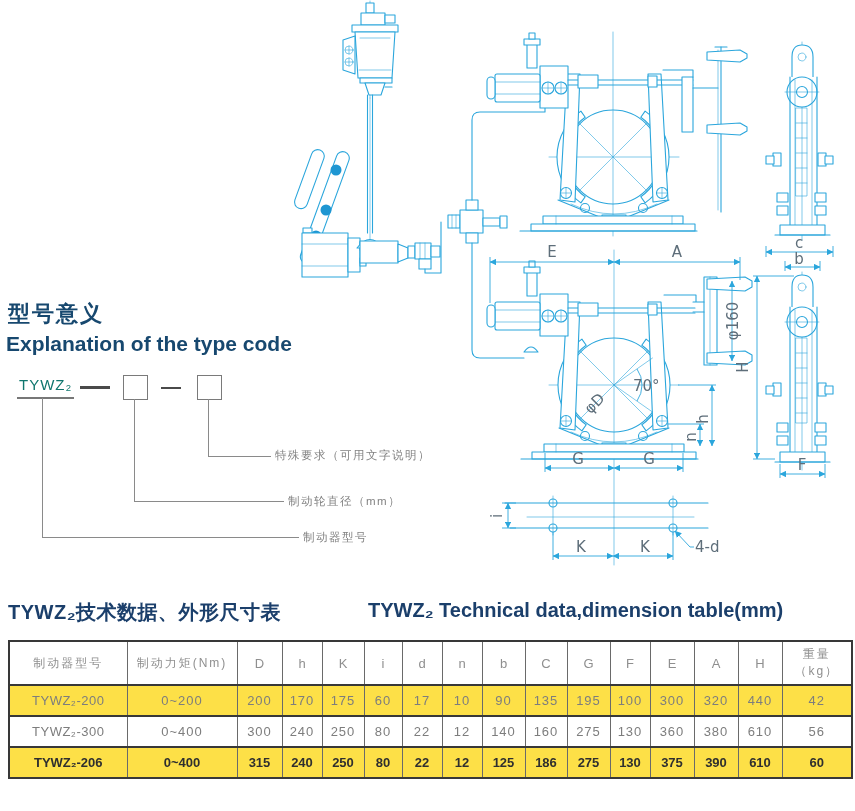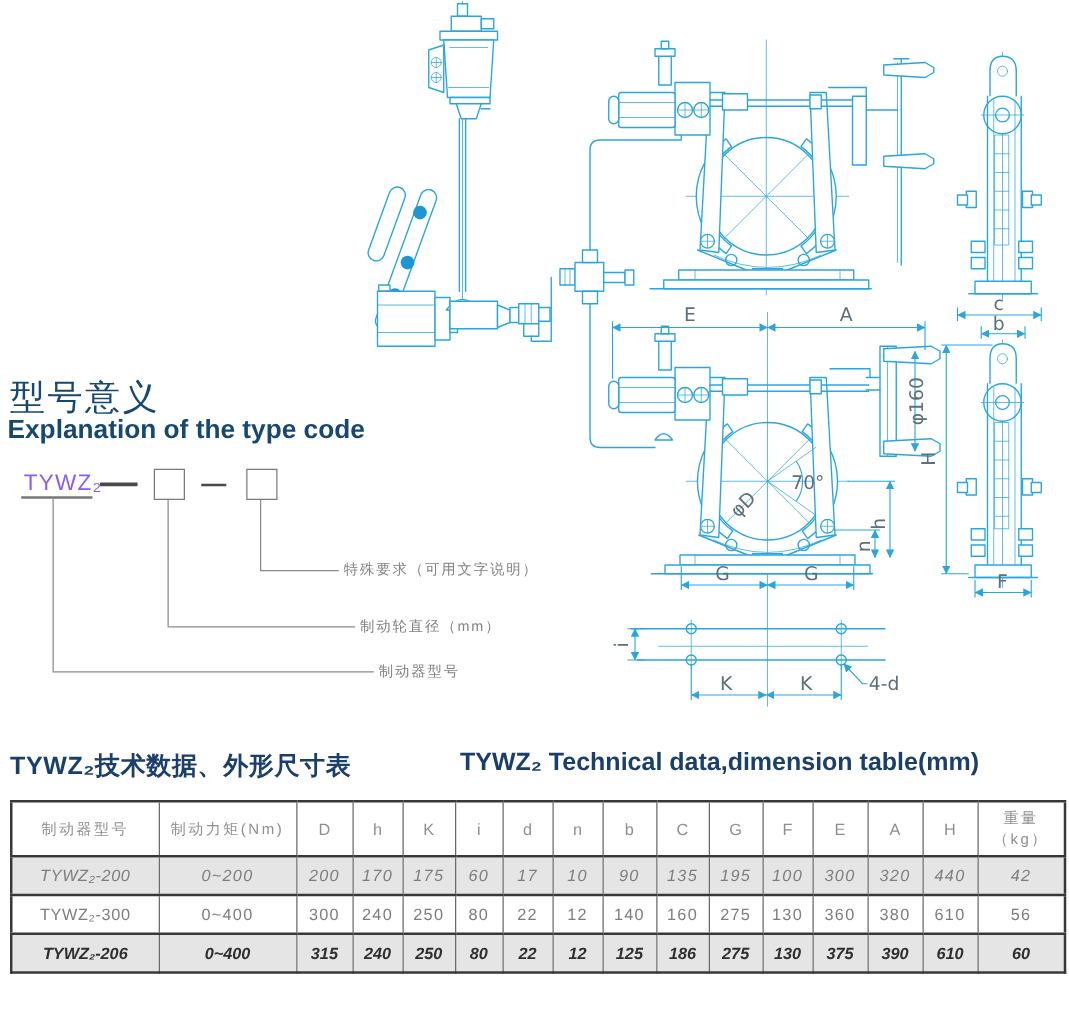--- a/index.html
+++ b/index.html
@@ -7,39 +7,39 @@
         font-family:"Liberation Sans","DejaVu Sans",sans-serif;}
   
   #drawings{position:absolute;left:0;top:0;}
   .s{stroke:#2ba6dc;fill:none;stroke-width:1.1;stroke-linecap:round;stroke-linejoin:round}
   .sw{stroke:#2ba6dc;fill:#fff;stroke-width:1.1;stroke-linejoin:round}
   .th{stroke-width:0.6}
   .dim{stroke:#2ba6dc;fill:none;stroke-width:0.9}
   .dot{fill:#1e96d2;stroke:none}
   text.dl{font-family:"DejaVu Sans",sans-serif;font-size:15px;fill:#5e6e7a;stroke:none}
   
-  .hzh{position:absolute;left:8px;top:299px;font-size:28px;font-weight:normal;color:#17486f;letter-spacing:2px;}
+  .hzh{position:absolute;left:8px;top:299px;font-size:22px;font-weight:bold;color:#17486f;letter-spacing:2px;}
   .hen{position:absolute;left:6px;top:332px;font-size:21px;font-weight:bold;color:#17486f;}
-  .code{position:absolute;left:19px;top:376px;font-size:18px;color:#8b5cf6;letter-spacing:1px;}
+  .code{position:absolute;left:19px;top:376px;font-size:15px;color:#0f766e;letter-spacing:1px;}
   .ln{position:absolute;background:#8a8a8a;}
   .dash{position:absolute;background:#4a4a4a;}
   .box{position:absolute;width:23px;height:23px;border:1.5px solid #7a7a7a;background:#fff;}
   .tclbl{position:absolute;font-size:11.5px;color:#828282;letter-spacing:1.5px;white-space:nowrap;}
   
   .ttl{position:absolute;top:599px;font-size:20px;font-weight:bold;color:#1b3f6b;white-space:nowrap;}
   #ttl-zh{left:8px;letter-spacing:0.5px;}
   #ttl-en{left:368px;}
   #spec-table{position:absolute;left:8px;top:640px;width:843px;border-collapse:collapse;table-layout:fixed;
               border:2px solid #383838;}
   #spec-table th,#spec-table td{border-left:1px solid #6a6a6a;border-top:2px solid #383838;
               text-align:center;vertical-align:middle;overflow:hidden;}
   #spec-table th{height:40px;font-weight:normal;font-size:13px;color:#8f8f8f;}
   #spec-table th.cjk{font-size:12px;letter-spacing:2px;}
   #spec-table td{height:27px;font-size:13px;color:#7d7d7d;letter-spacing:1px;}
-  #spec-table tr.shaded td{background:#e5e5e5;font-style:italic;}
+  #spec-table tr.shaded td{background:#fde047;}
   #spec-table tr.boldrow td{color:#2f2f2f;font-weight:bold;letter-spacing:0;}
   #spec-table td.model{letter-spacing:0.5px;}
 </style>
 </head>
 <body>
 
 <div id="page">
 
 <svg id="drawings" width="855" height="595" viewBox="0 0 855 595">
   <defs>

